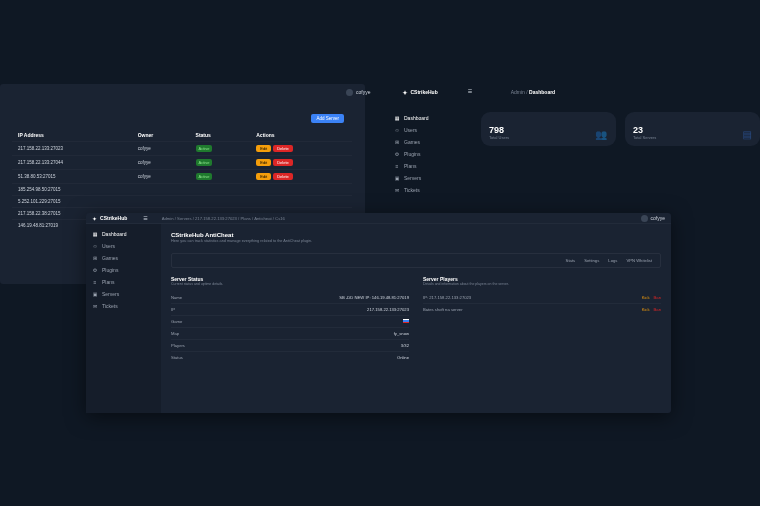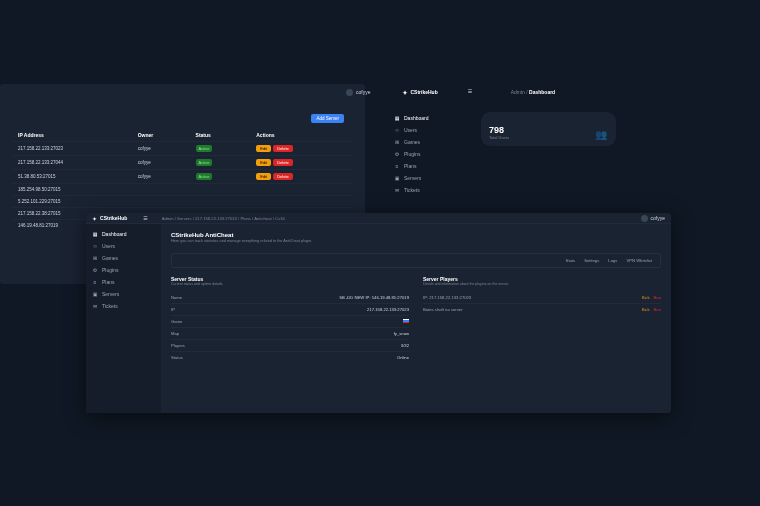--- a/index.html
+++ b/index.html
@@ -74,20 +74,27 @@
 <div class="win win1"></div>
 
 <div class="cards" id="cards">
     <div class="card">
       <div>
         <div class="num">798</div>
         <div class="lbl">Total Users</div>
       </div>
       <span class="card-ico">👥</span>
     </div>
+    <div class="card">
+      <div>
+        <div class="num">23</div>
+        <div class="lbl">Total Servers</div>
+      </div>
+      <span class="card-ico">▤</span>
+    </div>
   </div>
 
 <div class="sidenav1" id="nav1">
     <div class="nav-item active">
       <span class="nav-ico">▦</span>
       <span>Dashboard</span>
     </div>
     <div class="nav-item">
       <span class="nav-ico">☺</span>
       <span>Users</span>

